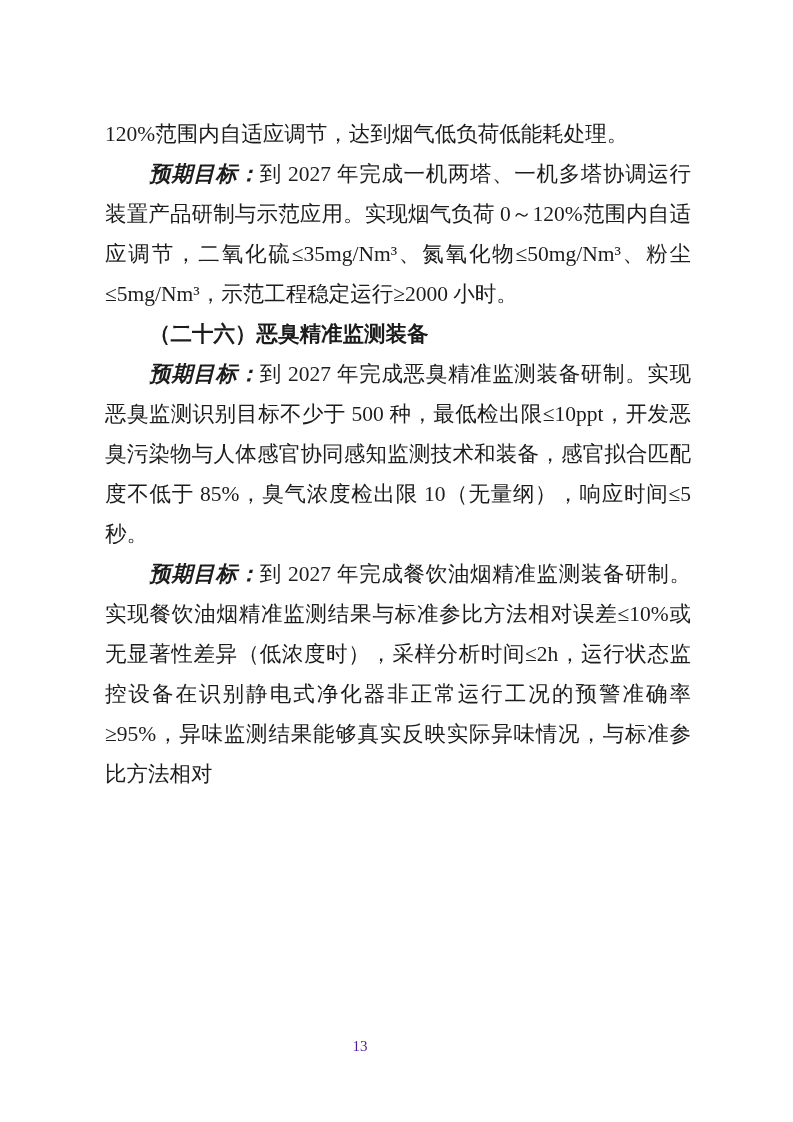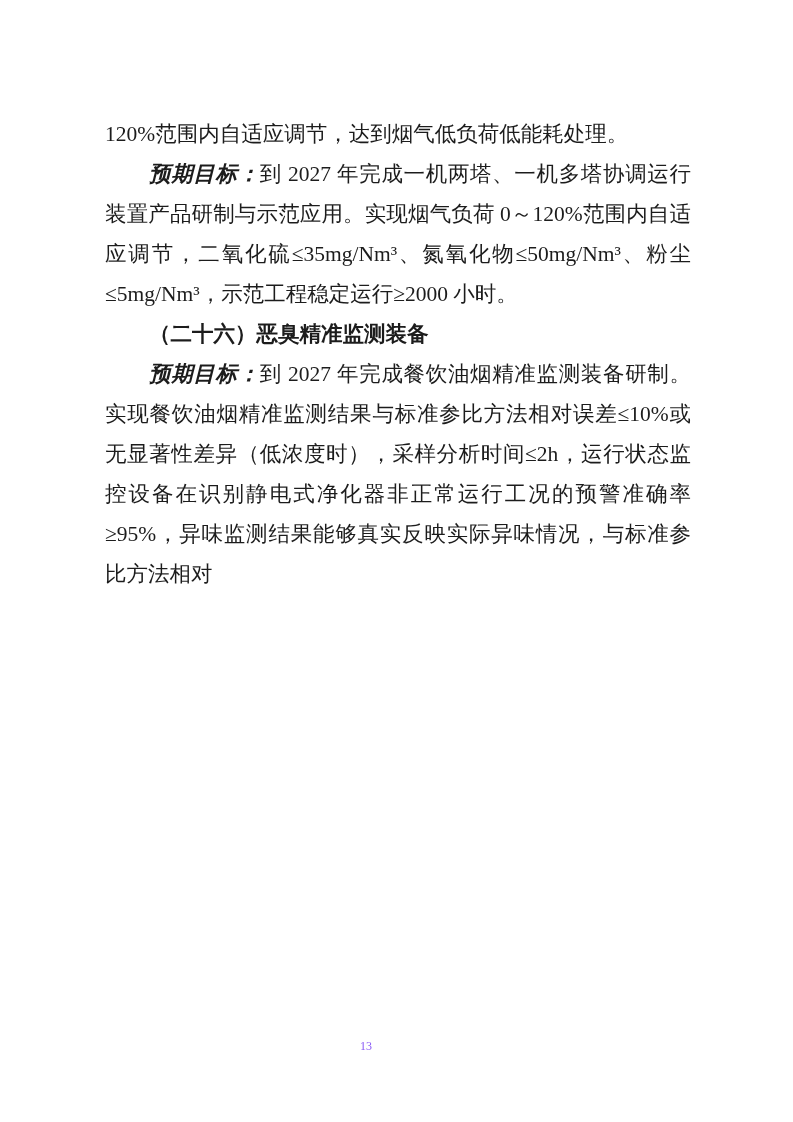--- a/index.html
+++ b/index.html
@@ -8,21 +8,20 @@
     background: #ffffff;
   }
   .page {
     position: relative;
     width: 720px;
     height: 1122px;
     background: #ffffff;
     overflow: hidden;
     font-family: "Liberation Serif", "DejaVu Serif", serif;
     color: #1c1c1c;
-    padding-left: 12px;
   }
   .content {
     position: absolute;
     left: 105px;
     top: 114px;
     width: 586px;
   }
   .para {
     margin: 0;
     font-size: 21.5px;
@@ -40,38 +39,39 @@
   }
   .heading {
     font-weight: bold;
   }
   .page-number {
     position: absolute;
     top: 1034px;
     left: 0;
     width: 100%;
     text-align: center;
-    font-size: 12px;
+    font-size: 15px;
     line-height: 24px;
-    color: #8b5cf6;
+    color: #4c1d95;
   }
 </style>
 </head>
 <body>
 
 <div class="page">
   <div class="content">
 
     <p class="para"><span>120%范围内自适应调节，达到烟气低负荷低能耗处理。</span></p>
 
     <p class="para indent"><strong>预期目标：</strong><span>到 2027 年完成一机两塔、一机多塔协调运行装置产品研制与示范应用。实现烟气负荷 0～120%范围内自适应调节，二氧化硫≤35mg/Nm³、氮氧化物≤50mg/Nm³、粉尘≤5mg/Nm³，示范工程稳定运行≥2000 小时。</span></p>
 
     <p class="para indent heading"><span>（二十六）恶臭精准监测装备</span></p>
 
 
+    <p class="para indent"><strong>预期目标：</strong><span>到 2027 年完成恶臭精准监测装备研制。实现恶臭监测识别目标不少于 500 种，最低检出限≤10ppt，开发恶臭污染物与人体感官协同感知监测技术和装备，感官拟合匹配度不低于 85%，臭气浓度检出限 10（无量纲），响应时间≤5 秒。</span></p>
 
 
 
     <p class="para indent"><strong>预期目标：</strong><span>到 2027 年完成餐饮油烟精准监测装备研制。实现餐饮油烟精准监测结果与标准参比方法相对误差≤10%或无显著性差异（低浓度时），采样分析时间≤2h，运行状态监控设备在识别静电式净化器非正常运行工况的预警准确率≥95%，异味监测结果能够真实反映实际异味情况，与标准参比方法相对</span></p>
 
   </div>
 
   <div class="page-number">13</div>
 </div>
 

